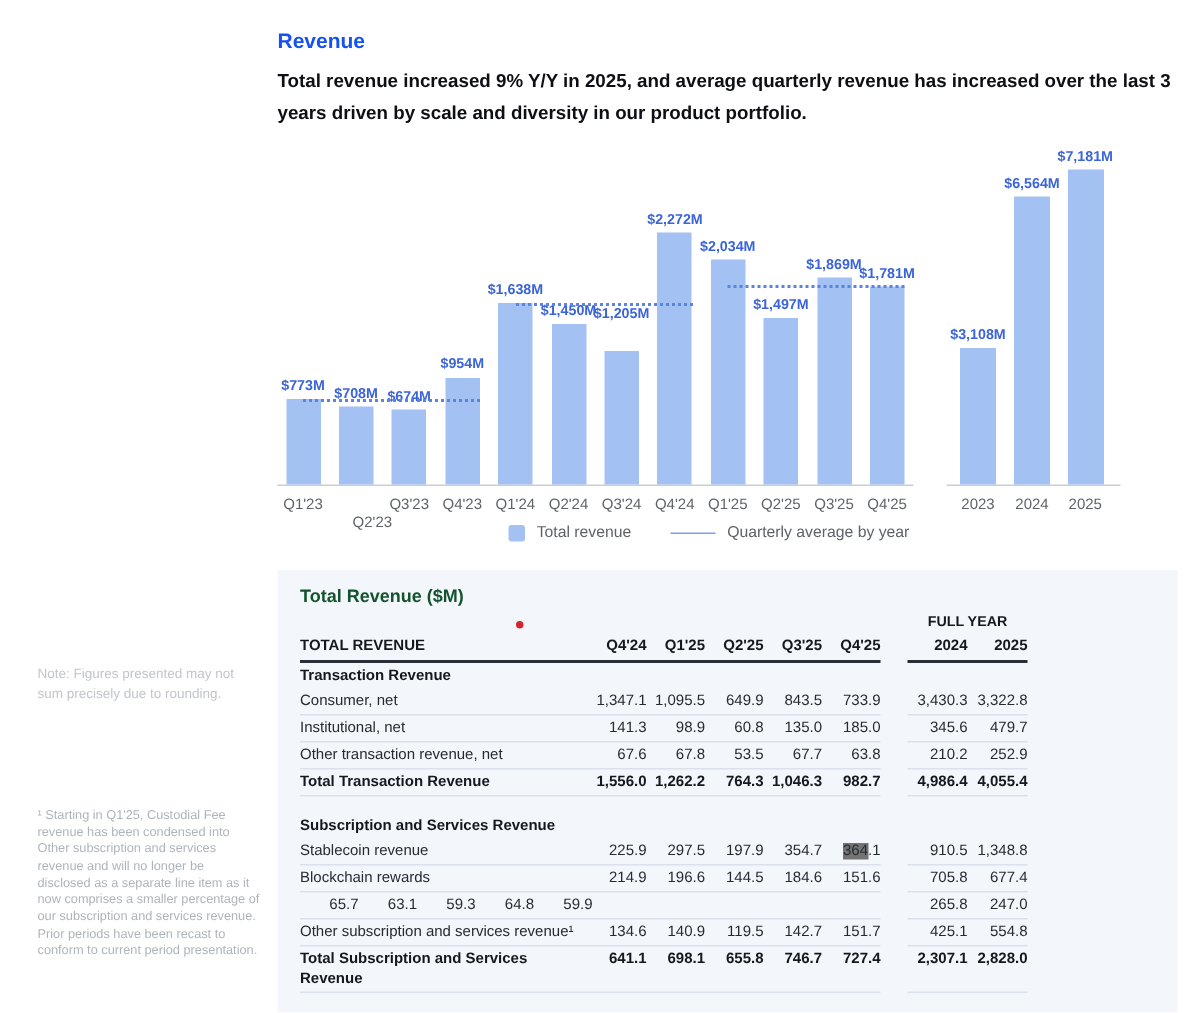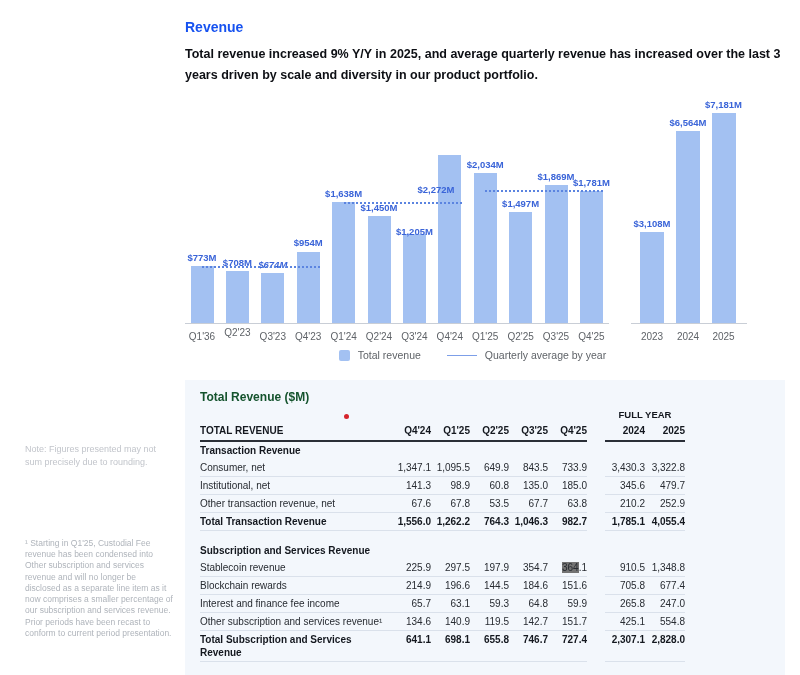--- a/index.html
+++ b/index.html
@@ -62,41 +62,41 @@
 <div class="pagewrap">
 
   <h1 class="title">Revenue</h1>
   <p class="headline">Total revenue increased 9% Y/Y in 2025, and average quarterly revenue has increased over the last 3 years driven by scale and diversity in our product portfolio.</p>
 
   <div id="chart">
       <div class="axis" style="left: 0px; width: 424px;"></div>
       <div class="axis" style="left: 446px; width: 116px;"></div>
       <div class="bar" style="left: 5.5px; top: 170.875px; width: 23px; height: 57.1247px;"></div>
       <div class="bar-label" style="left: -15px; top: 156.875px;">$773M</div>
-      <div class="tick" style="left: -7px; top: 236px;">Q1'36</div>
+      <div class="tick" style="left: -7px; top: 236px;">Q1'23</div>
       <div class="bar" style="left: 40.9px; top: 175.679px; width: 23px; height: 52.3212px;"></div>
       <div class="bar-label" style="left: 20.4px; top: 161.679px;">$708M</div>
-      <div class="tick" style="left: 28.4px; top: 232px;">Q2'23</div>
+      <div class="tick" style="left: 28.4px; top: 248px; text-align: right;">Q2'23</div>
       <div class="bar" style="left: 76.3px; top: 178.191px; width: 23px; height: 49.8086px;"></div>
-      <div class="bar-label" style="left: 55.8px; top: 164.191px; font-style: italic;">$674M</div>
+      <div class="bar-label" style="left: 55.8px; top: 164.191px;">$674M</div>
       <div class="tick" style="left: 63.8px; top: 236px;">Q3'23</div>
       <div class="bar" style="left: 111.7px; top: 157.499px; width: 23px; height: 70.5006px;"></div>
       <div class="bar-label" style="left: 91.2px; top: 142px;">$954M</div>
       <div class="tick" style="left: 99.2px; top: 236px; text-align: center;">Q4'23</div>
       <div class="bar" style="left: 147.1px; top: 106.952px; width: 23px; height: 121.048px;"></div>
       <div class="bar-label" style="left: 126.6px; top: 92.9518px;">$1,638M</div>
       <div class="tick" style="left: 134.6px; top: 236px;">Q1'24</div>
       <div class="bar" style="left: 182.5px; top: 120.845px; width: 23px; height: 107.155px;"></div>
       <div class="bar-label" style="left: 162px; top: 106.845px;">$1,450M</div>
       <div class="tick" style="left: 170px; top: 236px;">Q2'24</div>
       <div class="bar" style="left: 217.9px; top: 138.951px; width: 23px; height: 89.0495px;"></div>
-      <div class="bar-label" style="left: 197.4px; top: 131px;">$1,205M</div>
+      <div class="bar-label" style="left: 197.4px; top: 109px;">$1,205M</div>
       <div class="tick" style="left: 205.4px; top: 236px;">Q3'24</div>
       <div class="bar" style="left: 253.3px; top: 60.0992px; width: 23px; height: 167.901px;"></div>
-      <div class="bar-label" style="left: 219px; top: 46.0992px; margin-top: 43px;">$2,272M</div>
+      <div class="bar-label" style="left: 233px; top: 46.0992px;">$2,272M</div>
       <div class="tick" style="left: 240.8px; top: 236px;">Q4'24</div>
       <div class="bar" style="left: 288.7px; top: 77.6874px; width: 23px; height: 150.313px;"></div>
       <div class="bar-label" style="left: 268.2px; top: 63.6874px;">$2,034M</div>
       <div class="tick" style="left: 276.2px; top: 236px;">Q1'25</div>
       <div class="bar" style="left: 324.1px; top: 117.372px; width: 23px; height: 110.628px;"></div>
       <div class="bar-label" style="left: 303.6px; top: 103.372px;">$1,497M</div>
       <div class="tick" style="left: 311.6px; top: 236px;">Q2'25</div>
       <div class="bar" style="left: 359.5px; top: 89.8809px; width: 23px; height: 138.119px;"></div>
       <div class="bar-label" style="left: 339px; top: 75.8809px;">$1,869M</div>
       <div class="tick" style="left: 347px; top: 236px;">Q3'25</div>
@@ -207,21 +207,21 @@
             <div class="main">
               <span class="lab">Total Transaction Revenue</span>
               <span class="num">1,556.0</span>
               <span class="num">1,262.2</span>
               <span class="num">764.3</span>
               <span class="num">1,046.3</span>
               <span class="num">982.7</span>
             </div>
             <div class="gapc"></div>
             <div class="yrs">
-              <span class="num">1,785.1</span>
+              <span class="num">4,986.4</span>
               <span class="num">4,055.4</span>
             </div>
           </div>
           <div class="trow spacer"></div>
           <div class="trow section">
             <div class="main">
               <span class="lab">Subscription and Services Revenue</span>
             </div>
             <div class="gapc"></div>
             <div class="yrs"></div>
@@ -251,21 +251,20 @@
               <span class="num">151.6</span>
             </div>
             <div class="gapc"></div>
             <div class="yrs">
               <span class="num">705.8</span>
               <span class="num">677.4</span>
             </div>
           </div>
           <div class="trow item">
             <div class="main">
-              <span class="lab">Interest and finance fee income</span>
               <span class="num">65.7</span>
               <span class="num">63.1</span>
               <span class="num">59.3</span>
               <span class="num">64.8</span>
               <span class="num">59.9</span>
             </div>
             <div class="gapc"></div>
             <div class="yrs">
               <span class="num">265.8</span>
               <span class="num">247.0</span>

